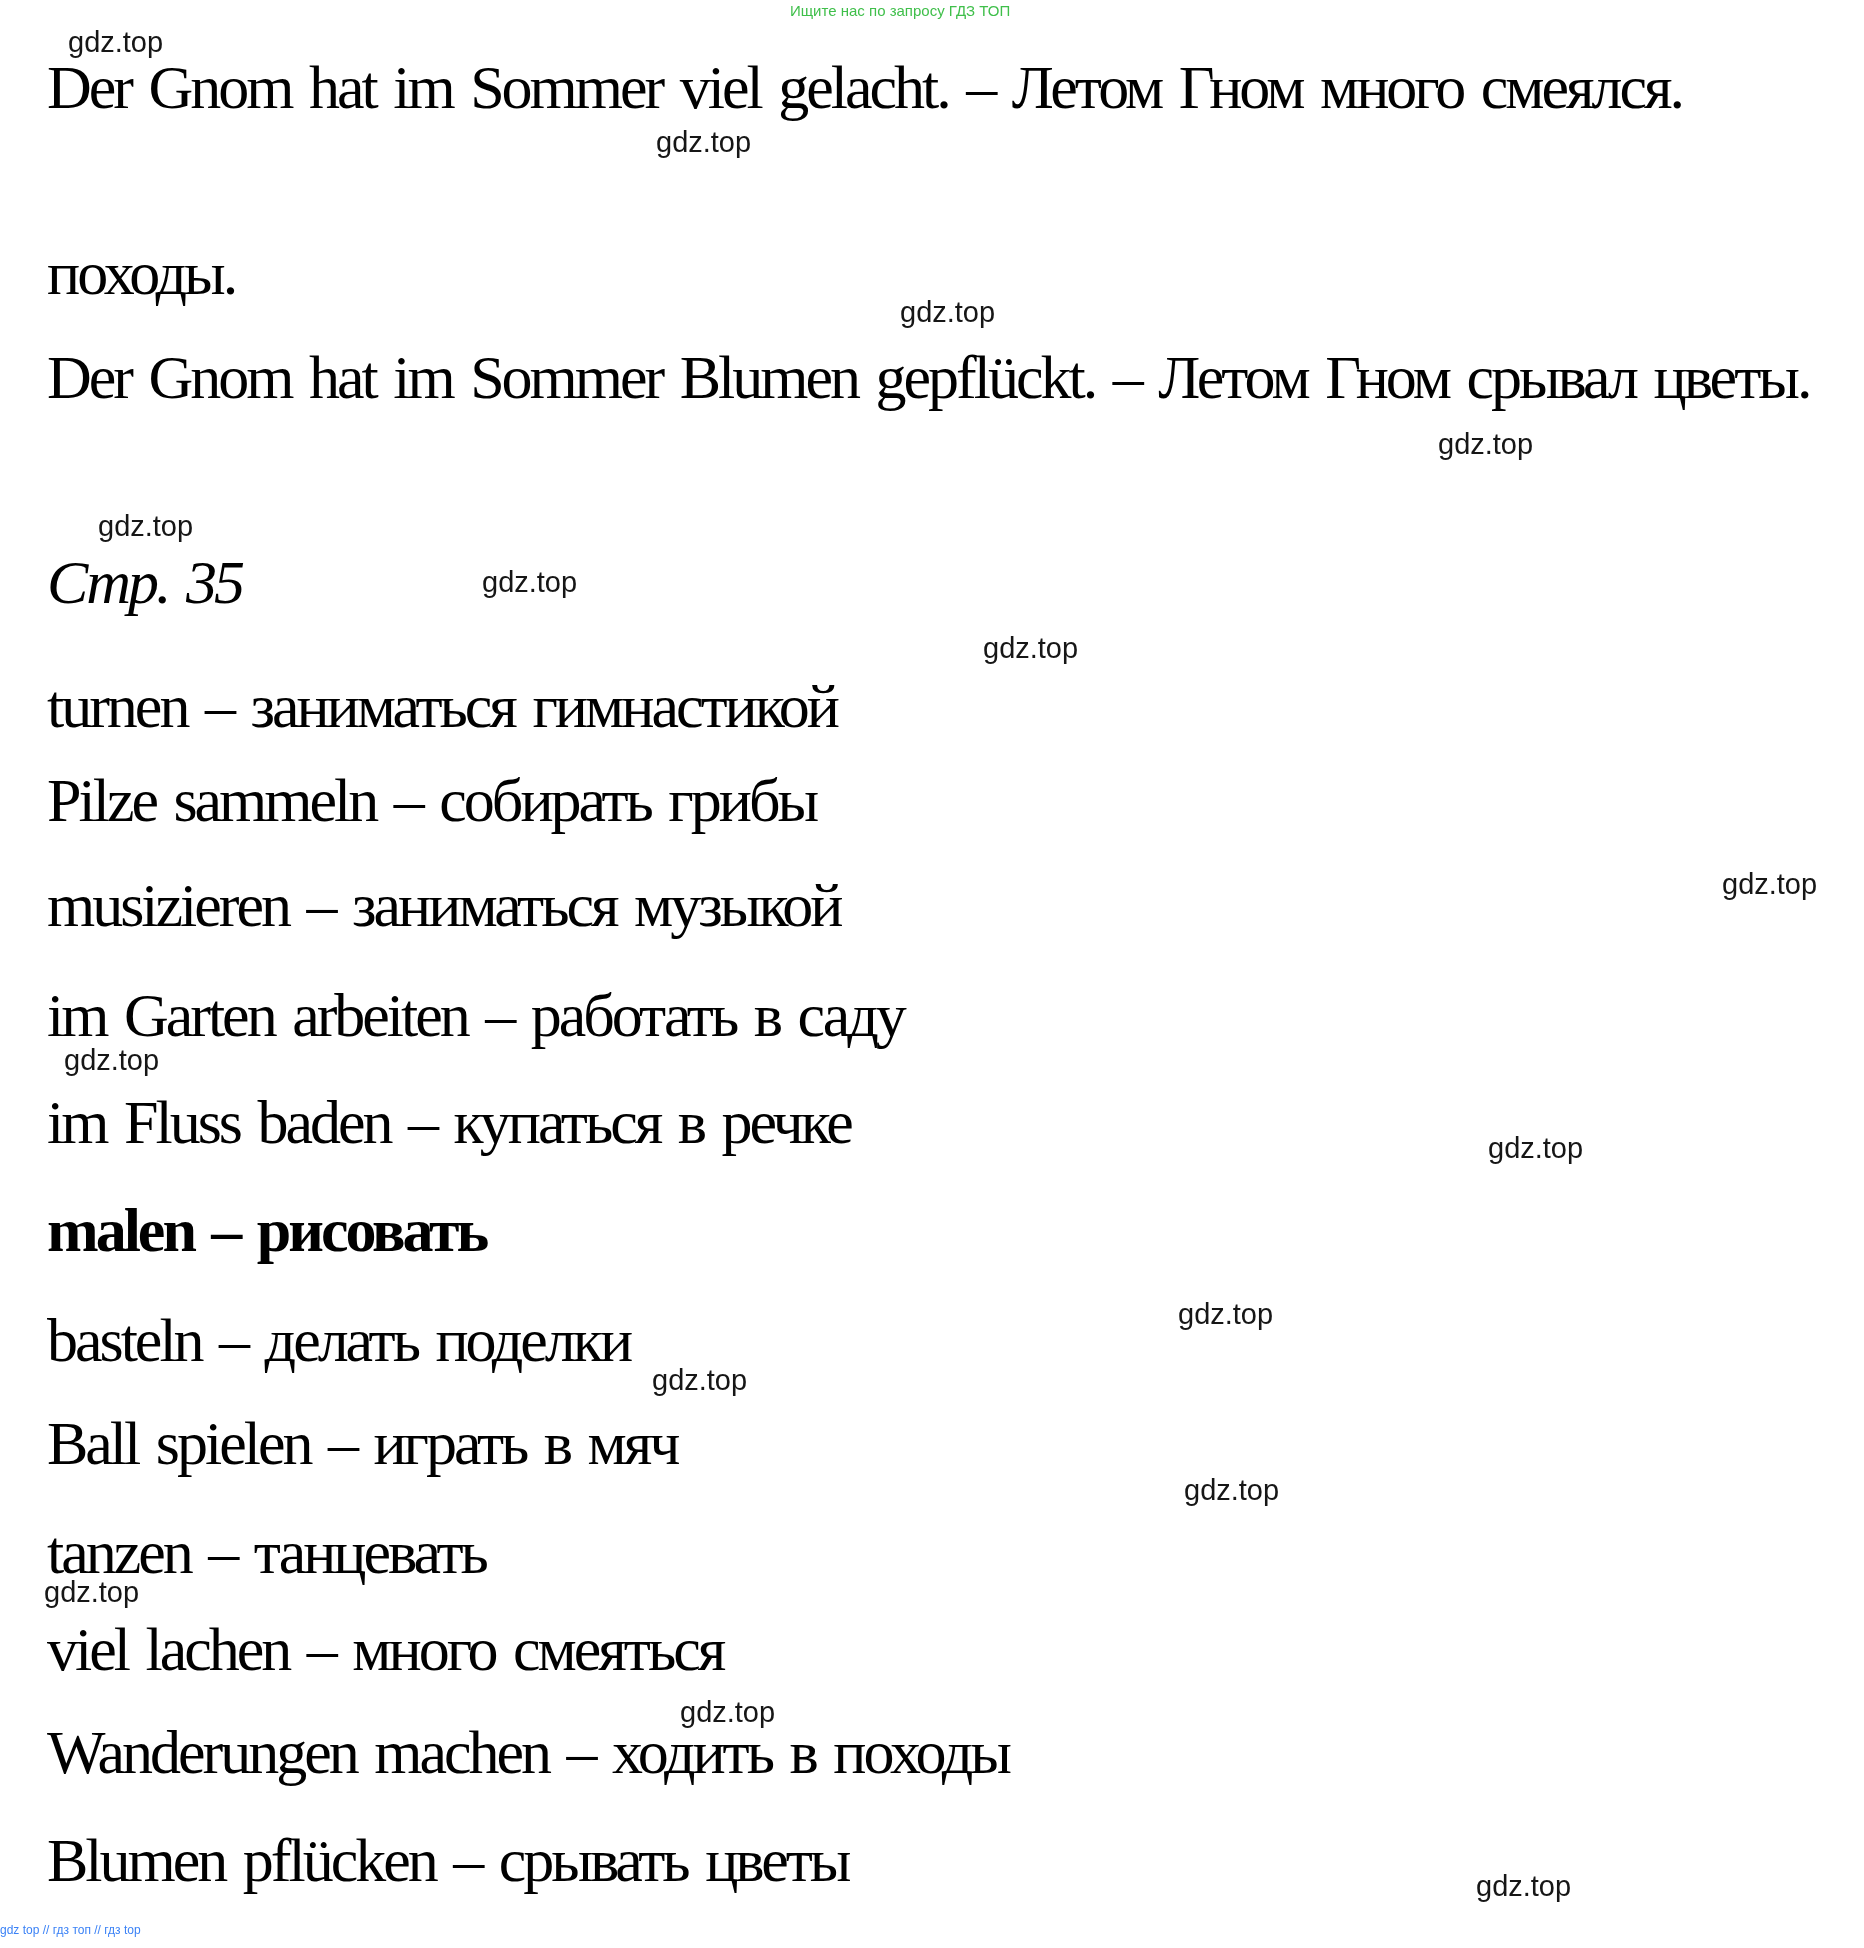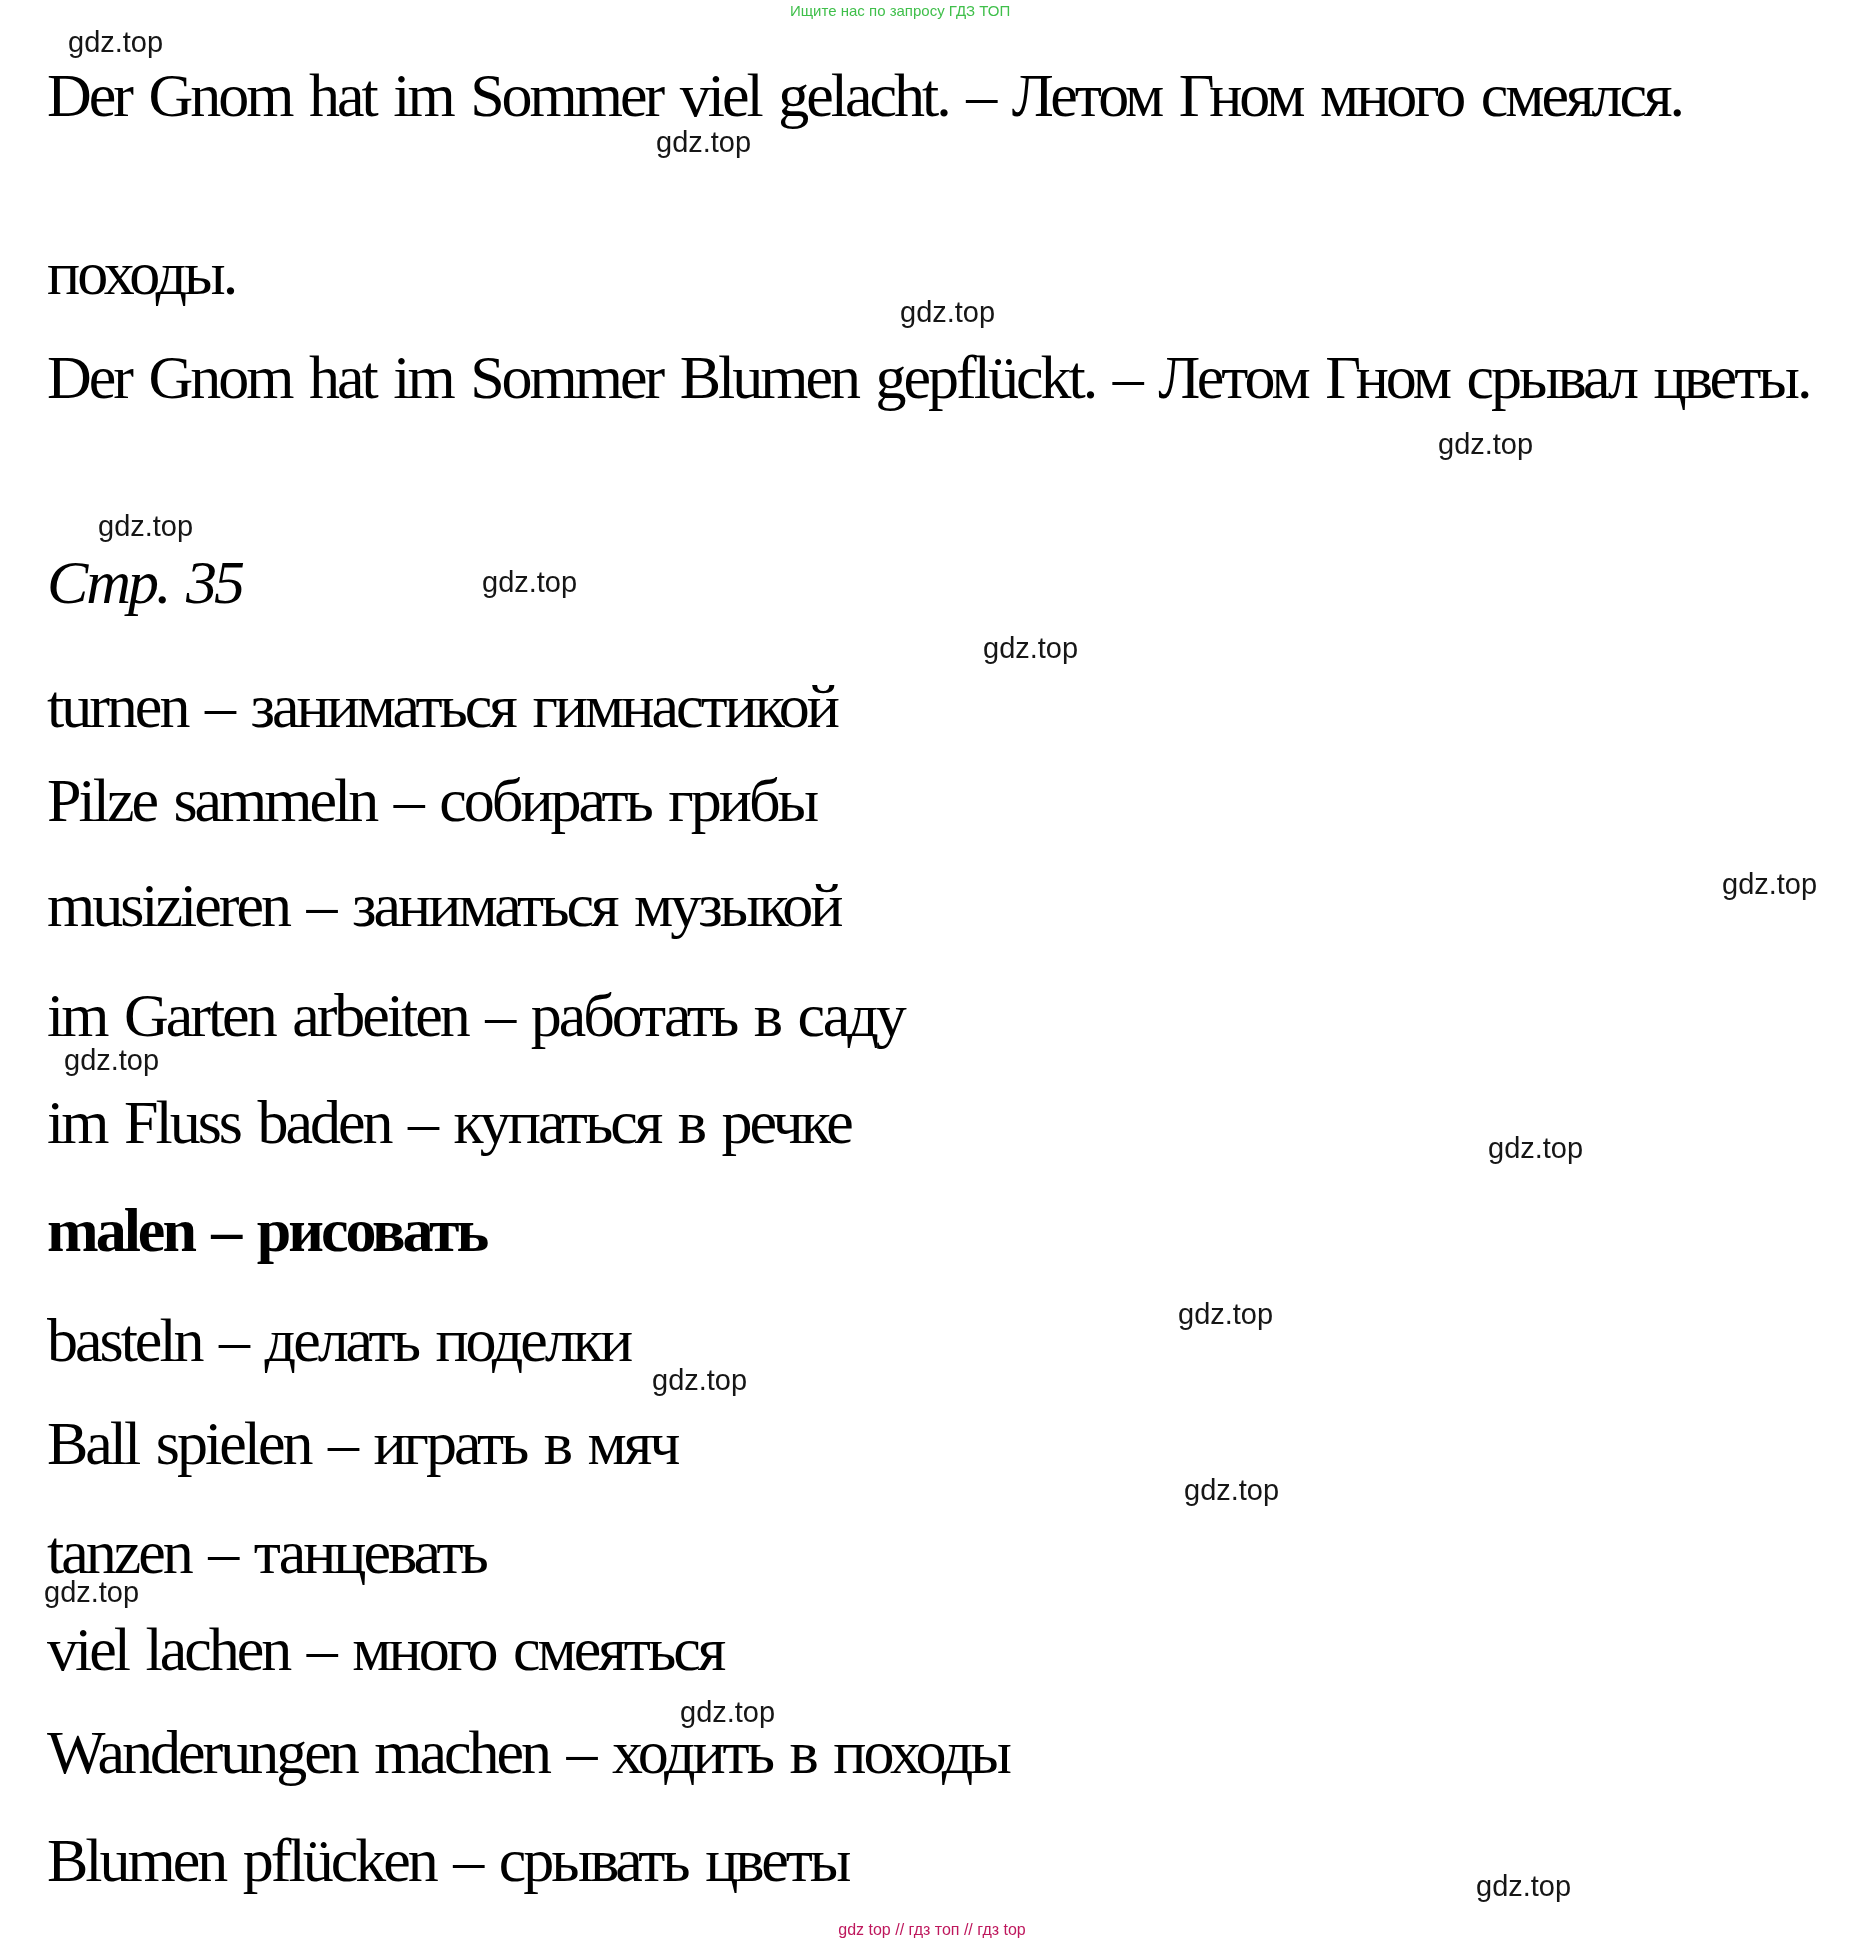--- a/index.html
+++ b/index.html
@@ -61,21 +61,21 @@
     left: 47px;
     margin: 0;
     font-weight: normal;
     font-size: 62px;
     line-height: 70px;
     letter-spacing: -3px;
     word-spacing: 5px;
     color: #000000;
     white-space: nowrap;
   }
-  .t0  { top: 60px;   }
+  .t0  { top: 52px;   }
   .t1  { top: 168px;  }
   .t2  { top: 342px;  }
   .th  { top: 547px; font-style: italic;  }
   .v0  { top: 671px;  }
   .v1  { top: 765px;  }
   .v2  { top: 870px;  }
   .v3  { top: 980px;  }
   .v4  { top: 1087px; }
   .v5  { top: 1195px; font-weight: bold; }
   .v6  { top: 1305px; }
@@ -83,25 +83,24 @@
   .v8  { top: 1517px; }
   .v9  { top: 1614px; }
   .v10 { top: 1717px; }
   .v11 { top: 1825px; }
   
   .footer {
     position: absolute;
     left: 0;
     top: 1920px;
     width: 100%;
-    text-align: center;
     font-family: "Liberation Sans", "DejaVu Sans", sans-serif;
-    font-size: 16px;
+    font-size: 12px;
     line-height: 20px;
-    color: #be185d;
+    color: #3b82f6;
     white-space: nowrap;
   }
 </style>
 </head>
 <body>
 
 <div class="page">
 
   <div class="promo">Ищите нас по запросу ГДЗ ТОП</div>
 

